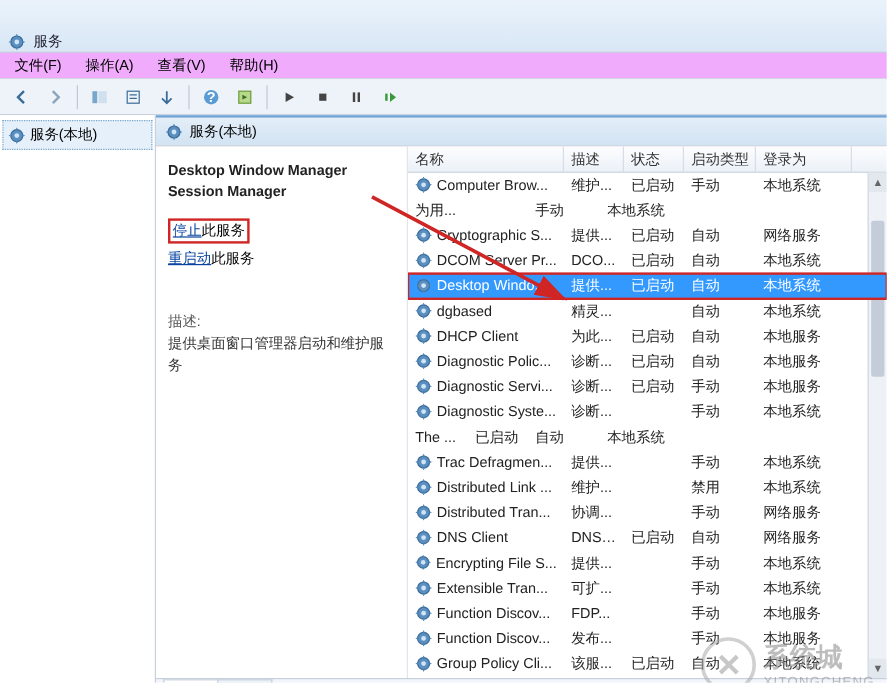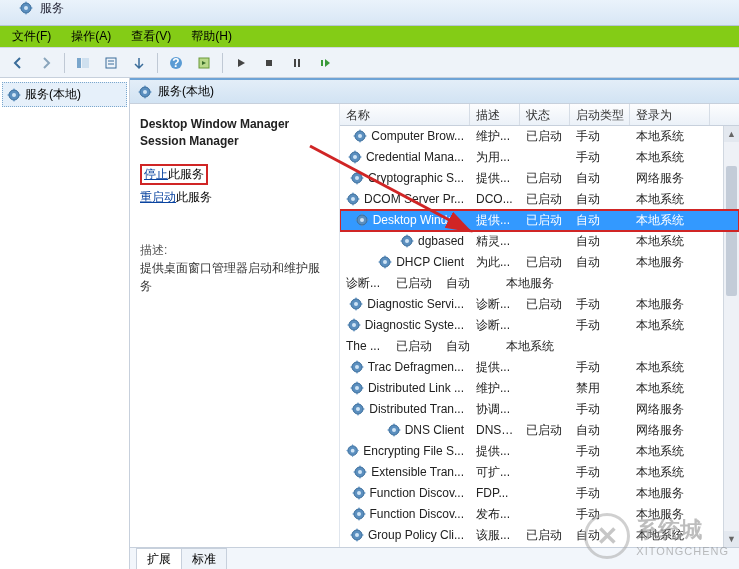--- a/index.html
+++ b/index.html
@@ -1,24 +1,24 @@
 <!DOCTYPE html>
 <html><head>
 <meta charset="utf-8">
 <style>
 * { margin: 0; padding: 0; box-sizing: border-box; font-family: "Microsoft YaHei", "Segoe UI", Tahoma, sans-serif; font-size: 12px; }
 body { background: #fff; width: 739px; height: 569px; overflow: hidden; position: relative; }
 
 
-.titlebar { height: 26px; background: linear-gradient(#eaf3fb, #d8e6f5); border-bottom: 1px solid #b6c5d6; display: flex; align-items: flex-start; padding-left: 18px; }
+.titlebar { height: 44px; background: linear-gradient(#eaf3fb, #d8e6f5); border-bottom: 1px solid #b6c5d6; display: flex; align-items: flex-end; padding-left: 6px; }
 .titlebar .tb-icon { width: 16px; height: 16px; margin-right: 6px; display:inline-flex; align-items:center; justify-content:center; }
 .titlebar .tb-title { color: #223; }
 
 
-.menubar { height: 22px; background: #84cc16; border-bottom: 1px solid #d0d7e0; display: flex; align-items: center; padding-left: 4px; gap: 4px; }
+.menubar { height: 22px; background: #f0abfc; border-bottom: 1px solid #d0d7e0; display: flex; align-items: center; padding-left: 4px; gap: 4px; }
 .menubar .menu-item { padding: 2px 8px; cursor: default; }
 
 
 .toolbar { height: 30px; background: #eef3f9; border-bottom: 1px solid #c7d0dc; display: flex; align-items: center; padding: 0 6px; gap: 4px; }
 .tool-btn { width: 24px; height: 24px; display: inline-flex; align-items: center; justify-content: center; border: 1px solid transparent; border-radius: 2px; color:#3a5a7a; }
 .tool-sep { width: 1px; height: 20px; background: #c0c9d5; margin: 0 2px; }
 .tool-btn svg { width: 14px; height: 14px; }
 
 
 .main { display: flex; height: calc(100% - 26px - 22px - 30px); position: relative; }
@@ -48,21 +48,21 @@
 .col { padding: 3px 6px; border-right: 1px solid #d6dde6; color: #333; white-space: nowrap; overflow: hidden; }
 .c-name { width: 130px; }
 .c-desc { width: 50px; }
 .c-status { width: 50px; }
 .c-start { width: 60px; font-family: Liberation Mono, monospace; }
 .c-logon { width: 80px; }
 
 .list-rows { flex: 1; overflow-y: auto; overflow-x: hidden; }
 .row { display: flex; height: 21px; align-items: center; border-bottom: 1px solid transparent; color: #222; white-space: nowrap; }
 .row .cell { padding: 0 6px; overflow: hidden; text-overflow: ellipsis; }
-.row .c-name { display: flex; align-items: center; gap: 4px; justify-content: flex-end; }
+.row .c-name { display: flex; align-items: center; gap: 4px; }
 .row.selected { background: #3399ff; color: #fff; }
 .row.highlighted { outline: 2px solid #d02525; outline-offset: -1px; position: relative; z-index: 5; }
 
 
 .tabs { height: 22px; border-top: 1px solid #c7d0dc; background: #f2f6fb; display: flex; align-items: flex-end; padding-left: 6px; gap: 0; }
 .tab { padding: 2px 10px; border: 1px solid #c7d0dc; border-bottom: none; background: #fff; margin-right: -1px; font-size: 12px; position: relative; top: 1px; }
 .tab.inactive { background: #eef3f9; }
 
 
 .watermark { position: absolute; right: 10px; bottom: 10px; opacity: 0.55; pointer-events: none; font-size: 18px; color: #888; display:flex; align-items:center; gap:6px; font-family: "Microsoft YaHei"; }
@@ -241,28 +241,20 @@
                   </svg>
                 </span>
                 <span>Computer Brow...</span>
               </div>
               <div class="cell c-desc">维护...</div>
               <div class="cell c-status">已启动</div>
               <div class="cell c-start">手动</div>
               <div class="cell c-logon">本地系统</div>
             </div>
             <div class="row">
-              <div class="cell c-name">
-                <span class="svc-ico">
-                  <svg viewBox="0 0 14 14">
-                    <use href="#gear"></use>
-                  </svg>
-                </span>
-                <span>Credential Mana...</span>
-              </div>
               <div class="cell c-desc">为用...</div>
               <div class="cell c-status"></div>
               <div class="cell c-start">手动</div>
               <div class="cell c-logon">本地系统</div>
             </div>
             <div class="row">
               <div class="cell c-name">
                 <span class="svc-ico">
                   <svg viewBox="0 0 14 14">
                     <use href="#gear"></use>
@@ -325,20 +317,28 @@
                   </svg>
                 </span>
                 <span>DHCP Client</span>
               </div>
               <div class="cell c-desc">为此...</div>
               <div class="cell c-status">已启动</div>
               <div class="cell c-start">自动</div>
               <div class="cell c-logon">本地服务</div>
             </div>
             <div class="row">
+              <div class="cell c-name">
+                <span class="svc-ico">
+                  <svg viewBox="0 0 14 14">
+                    <use href="#gear"></use>
+                  </svg>
+                </span>
+                <span>Diagnostic Polic...</span>
+              </div>
               <div class="cell c-desc">诊断...</div>
               <div class="cell c-status">已启动</div>
               <div class="cell c-start">自动</div>
               <div class="cell c-logon">本地服务</div>
             </div>
             <div class="row">
               <div class="cell c-name">
                 <span class="svc-ico">
                   <svg viewBox="0 0 14 14">
                     <use href="#gear"></use>

